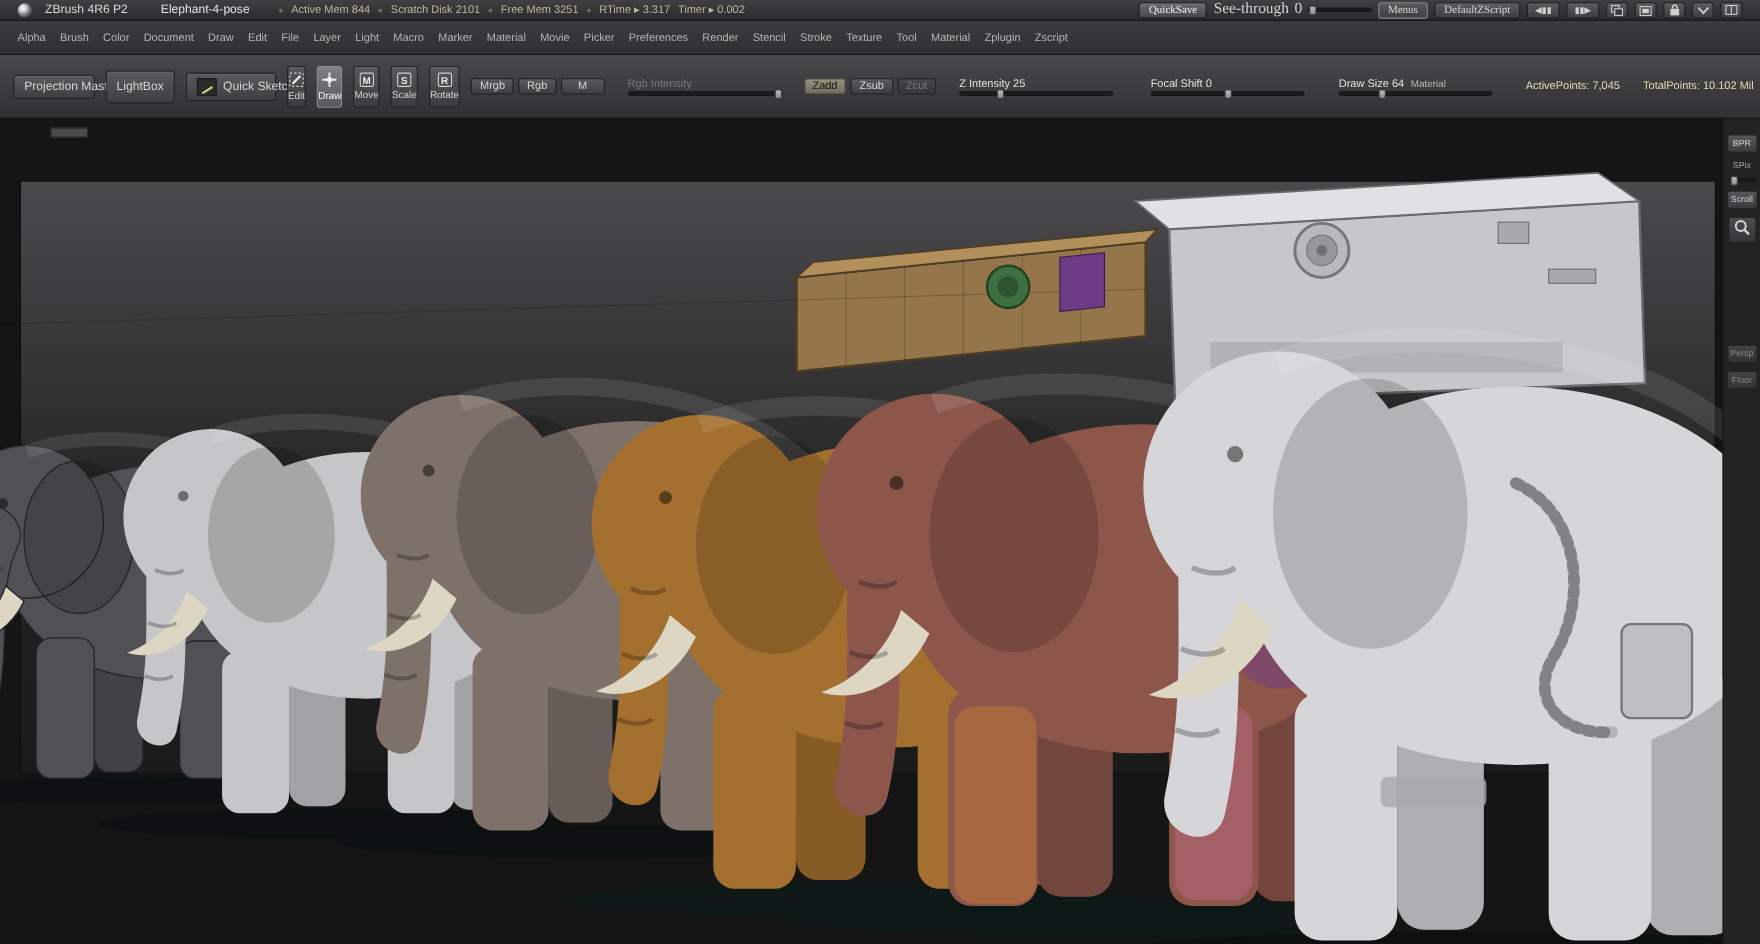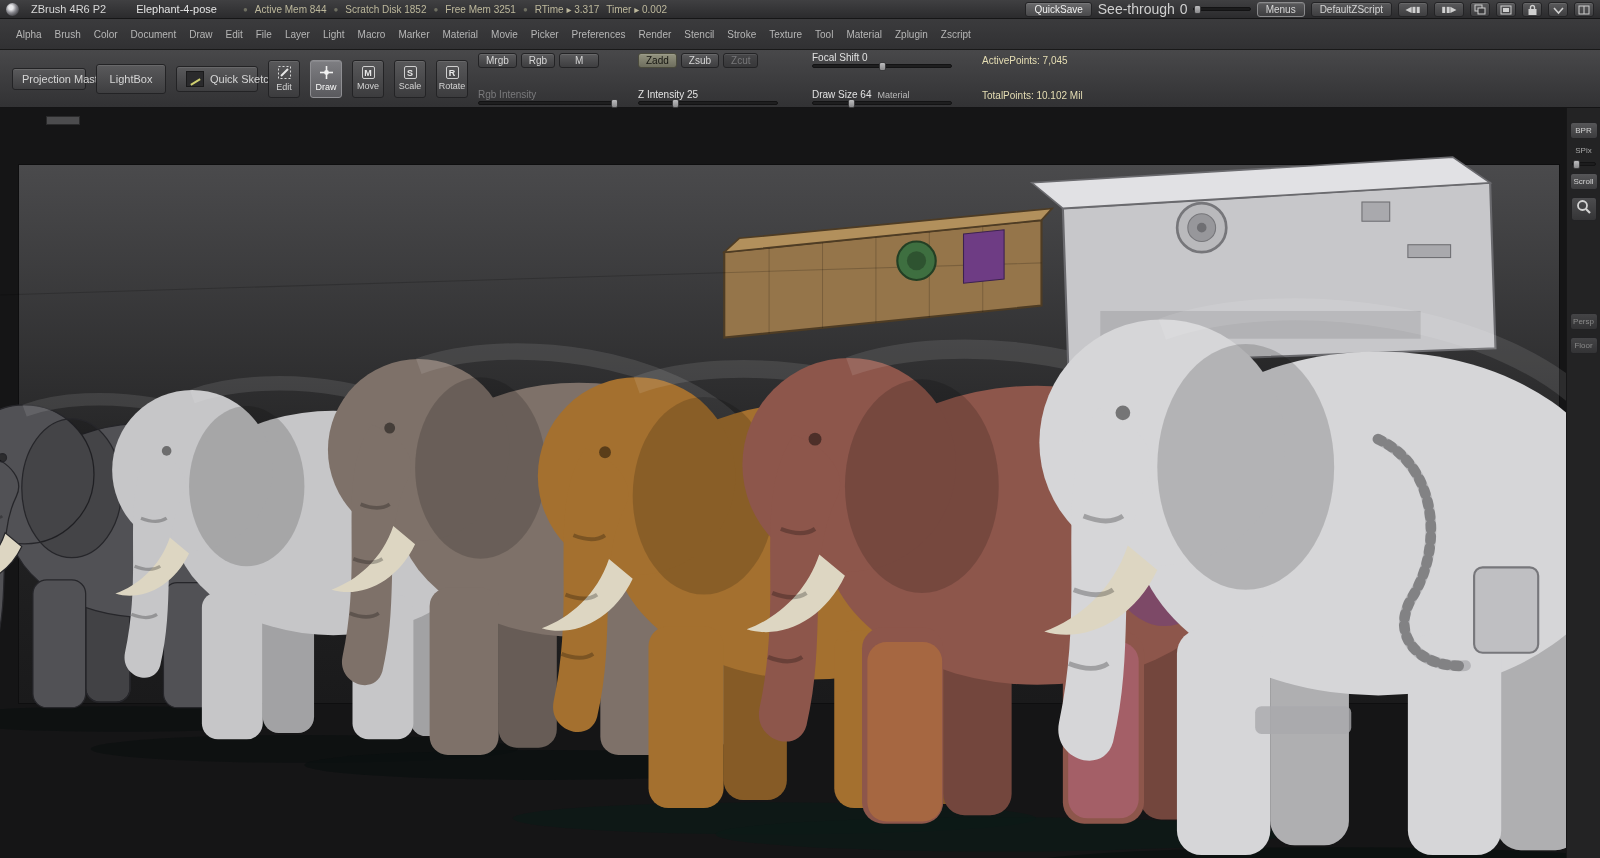--- a/index.html
+++ b/index.html
@@ -1,28 +1,28 @@
 <!DOCTYPE html>
 <html><head>
 <meta charset="utf-8">
 <style>
   * { margin:0; padding:0; box-sizing:border-box; }
   html,body { width:1600px; height:858px; overflow:hidden; }
   body { background:#1b1b1c; font-family:"Liberation Sans", sans-serif; -webkit-font-smoothing:antialiased; }
 
   
   .titlebar { height:19px; background:linear-gradient(#404042,#2b2b2d); border-bottom:1px solid #161617;
-    display:flex; align-items:center; padding:0 6px; gap:12px; font-size:11px; color:#d2d2d2; }
+    display:flex; align-items:center; padding:0 16px; gap:12px; font-size:11px; color:#d2d2d2; }
   .logo-swirl { width:13px; height:13px; border-radius:50%;
     background:radial-gradient(circle at 38% 35%, #e8e8ea 0 18%, #8a8a90 45%, #3a3a3e 80%); flex:0 0 auto; }
   .app-title { color:#d8d8d8; white-space:nowrap; }
   .doc-title { color:#e4e4e4; white-space:nowrap; margin-left:18px; }
   .stats { display:flex; align-items:center; gap:7px; margin-left:14px; font-size:10px; color:#bdb89c; white-space:nowrap; }
   .sep-dot { color:#6f6f62; font-size:8px; }
-  .tb-right { margin-left:auto; display:flex; align-items:flex-end; gap:6px; }
+  .tb-right { margin-left:auto; display:flex; align-items:center; gap:6px;font-family:Liberation Serif, serif; }
 
   .btn { background:linear-gradient(#5a5a5c,#3e3e40); border:1px solid #232325; border-radius:3px;
     color:#d6d6d6; font-size:10px; padding:1px 8px; text-align:center; cursor:default;
     box-shadow:inset 0 1px 0 rgba(255,255,255,0.09); white-space:nowrap; }
   .btn.hl { background:linear-gradient(#6a6a6c,#48484a); color:#f0f0f0; }
   .btn.framed { border:1px solid #8a8a8c; }
   .icon-btn { width:20px; height:15px; padding:0; display:flex; align-items:center; justify-content:center; font-size:8px; color:#cfcfcf; }
   .icon-btn svg { display:block; }
 
   .mini-slider { display:flex; align-items:center; gap:5px; }
@@ -32,21 +32,21 @@
 
   
   .menubar { height:31px; background:linear-gradient(#3b3b3d,#313133); border-bottom:1px solid #191919;
     display:flex; align-items:center; padding:0 10px; gap:1px; }
   .menu-item { font-size:10px; color:#b6b6b6; padding:1px 6px; border-radius:2px; cursor:default; }
 
   
   .toolbar { height:58px; background:linear-gradient(#48484a,#323234); border-bottom:1px solid #141415;
     display:flex; align-items:center; padding:0 12px; gap:10px; }
   .btn.big2 { font-size:11px; line-height:12px; padding:4px 9px; }
-  .tb-col { display:flex; flex-direction:column; gap:21px; justify-content:flex-end; }
+  .tb-col { display:flex; flex-direction:row; gap:21px; justify-content:flex-end; }
   .tb-row { display:flex; gap:4px; align-items:center; }
 
   .qsketch { display:flex; align-items:center; gap:6px; padding:3px 9px; }
   .qsketch .qicon { width:18px; height:16px; background:#2a2a2c; border:1px solid #1a1a1b; position:relative; }
   .qsketch .qicon:after { content:""; position:absolute; left:3px; top:9px; width:11px; height:2px; background:#cfcf70; transform:rotate(-32deg); }
 
   .mode-btn { width:32px; height:38px; display:flex; flex-direction:column; align-items:center; justify-content:center; gap:2px;
     background:linear-gradient(#58585a,#3c3c3e); border:1px solid #232325; border-radius:3px; color:#d4d4d4; font-size:9px;
     box-shadow:inset 0 1px 0 rgba(255,255,255,0.09); }
   .mode-btn.active { background:linear-gradient(#7e7e82,#5a5a5e); color:#fafafa; border-color:#8f8f93; }
@@ -105,21 +105,21 @@
 <body>
 
 <div class="titlebar">
   <div class="logo-swirl"></div>
   <span class="app-title">ZBrush 4R6 P2</span>
   <span class="doc-title">Elephant-4-pose</span>
   <div class="stats">
     <span class="sep-dot">●</span>
     <span>Active Mem 844</span>
     <span class="sep-dot">●</span>
-    <span>Scratch Disk 1852</span>
+    <span>Scratch Disk 2101</span>
     <span class="sep-dot">●</span>
     <span>Free Mem 3251</span>
     <span class="sep-dot">●</span>
     <span>RTime ▸ 3.317</span>
     <span>Timer ▸ 0.002</span>
   </div>
 
   <div class="tb-right">
     <div class="btn hl">QuickSave</div>
     <div class="mini-slider">

